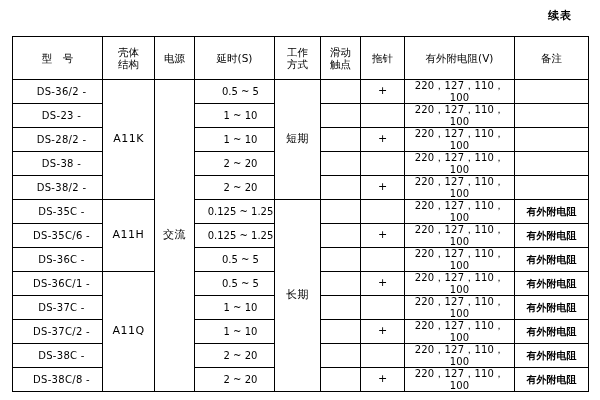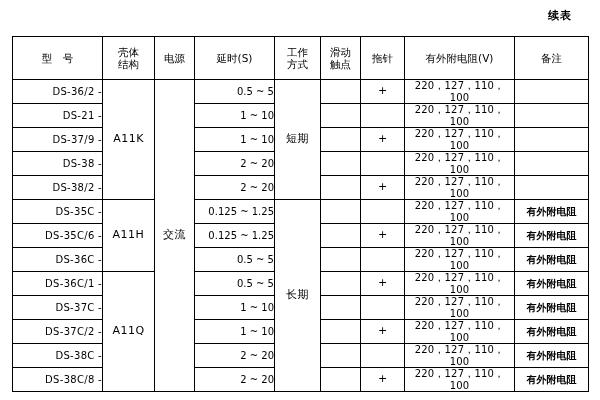--- a/index.html
+++ b/index.html
@@ -55,28 +55,28 @@
   }
   thead td {
     height: 42px;
     font-size: 10.5px;
     font-weight: normal;
   }
   .hdr-two-line span {
     display: block;
   }
   td.model {
-    text-align: right;
+    text-align: center;
     padding-left: 8px;
     font-size: 10px;
     letter-spacing: 0.3px;
     margin-left: 42px;
   }
   td.delay {
-    text-align: right;
+    text-align: center;
     padding-left: 12px;
   }
   td.voltage {
     font-size: 10px;
     letter-spacing: 0.2px;
   }
   td.remark {
     font-size: 10px;
     font-weight: bold;
   }
@@ -147,30 +147,30 @@
           <td class="vert-label" rowspan="14">交流</td>
           <td class="delay">0.5 ~ 5</td>
           <td class="vert-label" rowspan="5">短期</td>
           <td class="mark"></td>
           <td class="mark">+</td>
           <td class="voltage">220，127，110，100</td>
           <td class="remark"></td>
         </tr>
 
         <tr>
-          <td class="model">DS-21  -</td>
-          <td class="delay">1 ~ 10</td>
-          <td class="mark"></td>
-          <td class="mark"></td>
-          <td class="voltage">220，127，110，100</td>
-          <td class="remark"></td>
-        </tr>
-
-        <tr>
-          <td class="model">DS-37/9  -</td>
+          <td class="model">DS-23  -</td>
+          <td class="delay">1 ~ 10</td>
+          <td class="mark"></td>
+          <td class="mark"></td>
+          <td class="voltage">220，127，110，100</td>
+          <td class="remark"></td>
+        </tr>
+
+        <tr>
+          <td class="model">DS-28/2  -</td>
           <td class="delay">1 ~ 10</td>
           <td class="mark"></td>
           <td class="mark">+</td>
           <td class="voltage">220，127，110，100</td>
           <td class="remark"></td>
         </tr>
 
         <tr>
           <td class="model">DS-38  -</td>
           <td class="delay">2 ~ 20</td>

